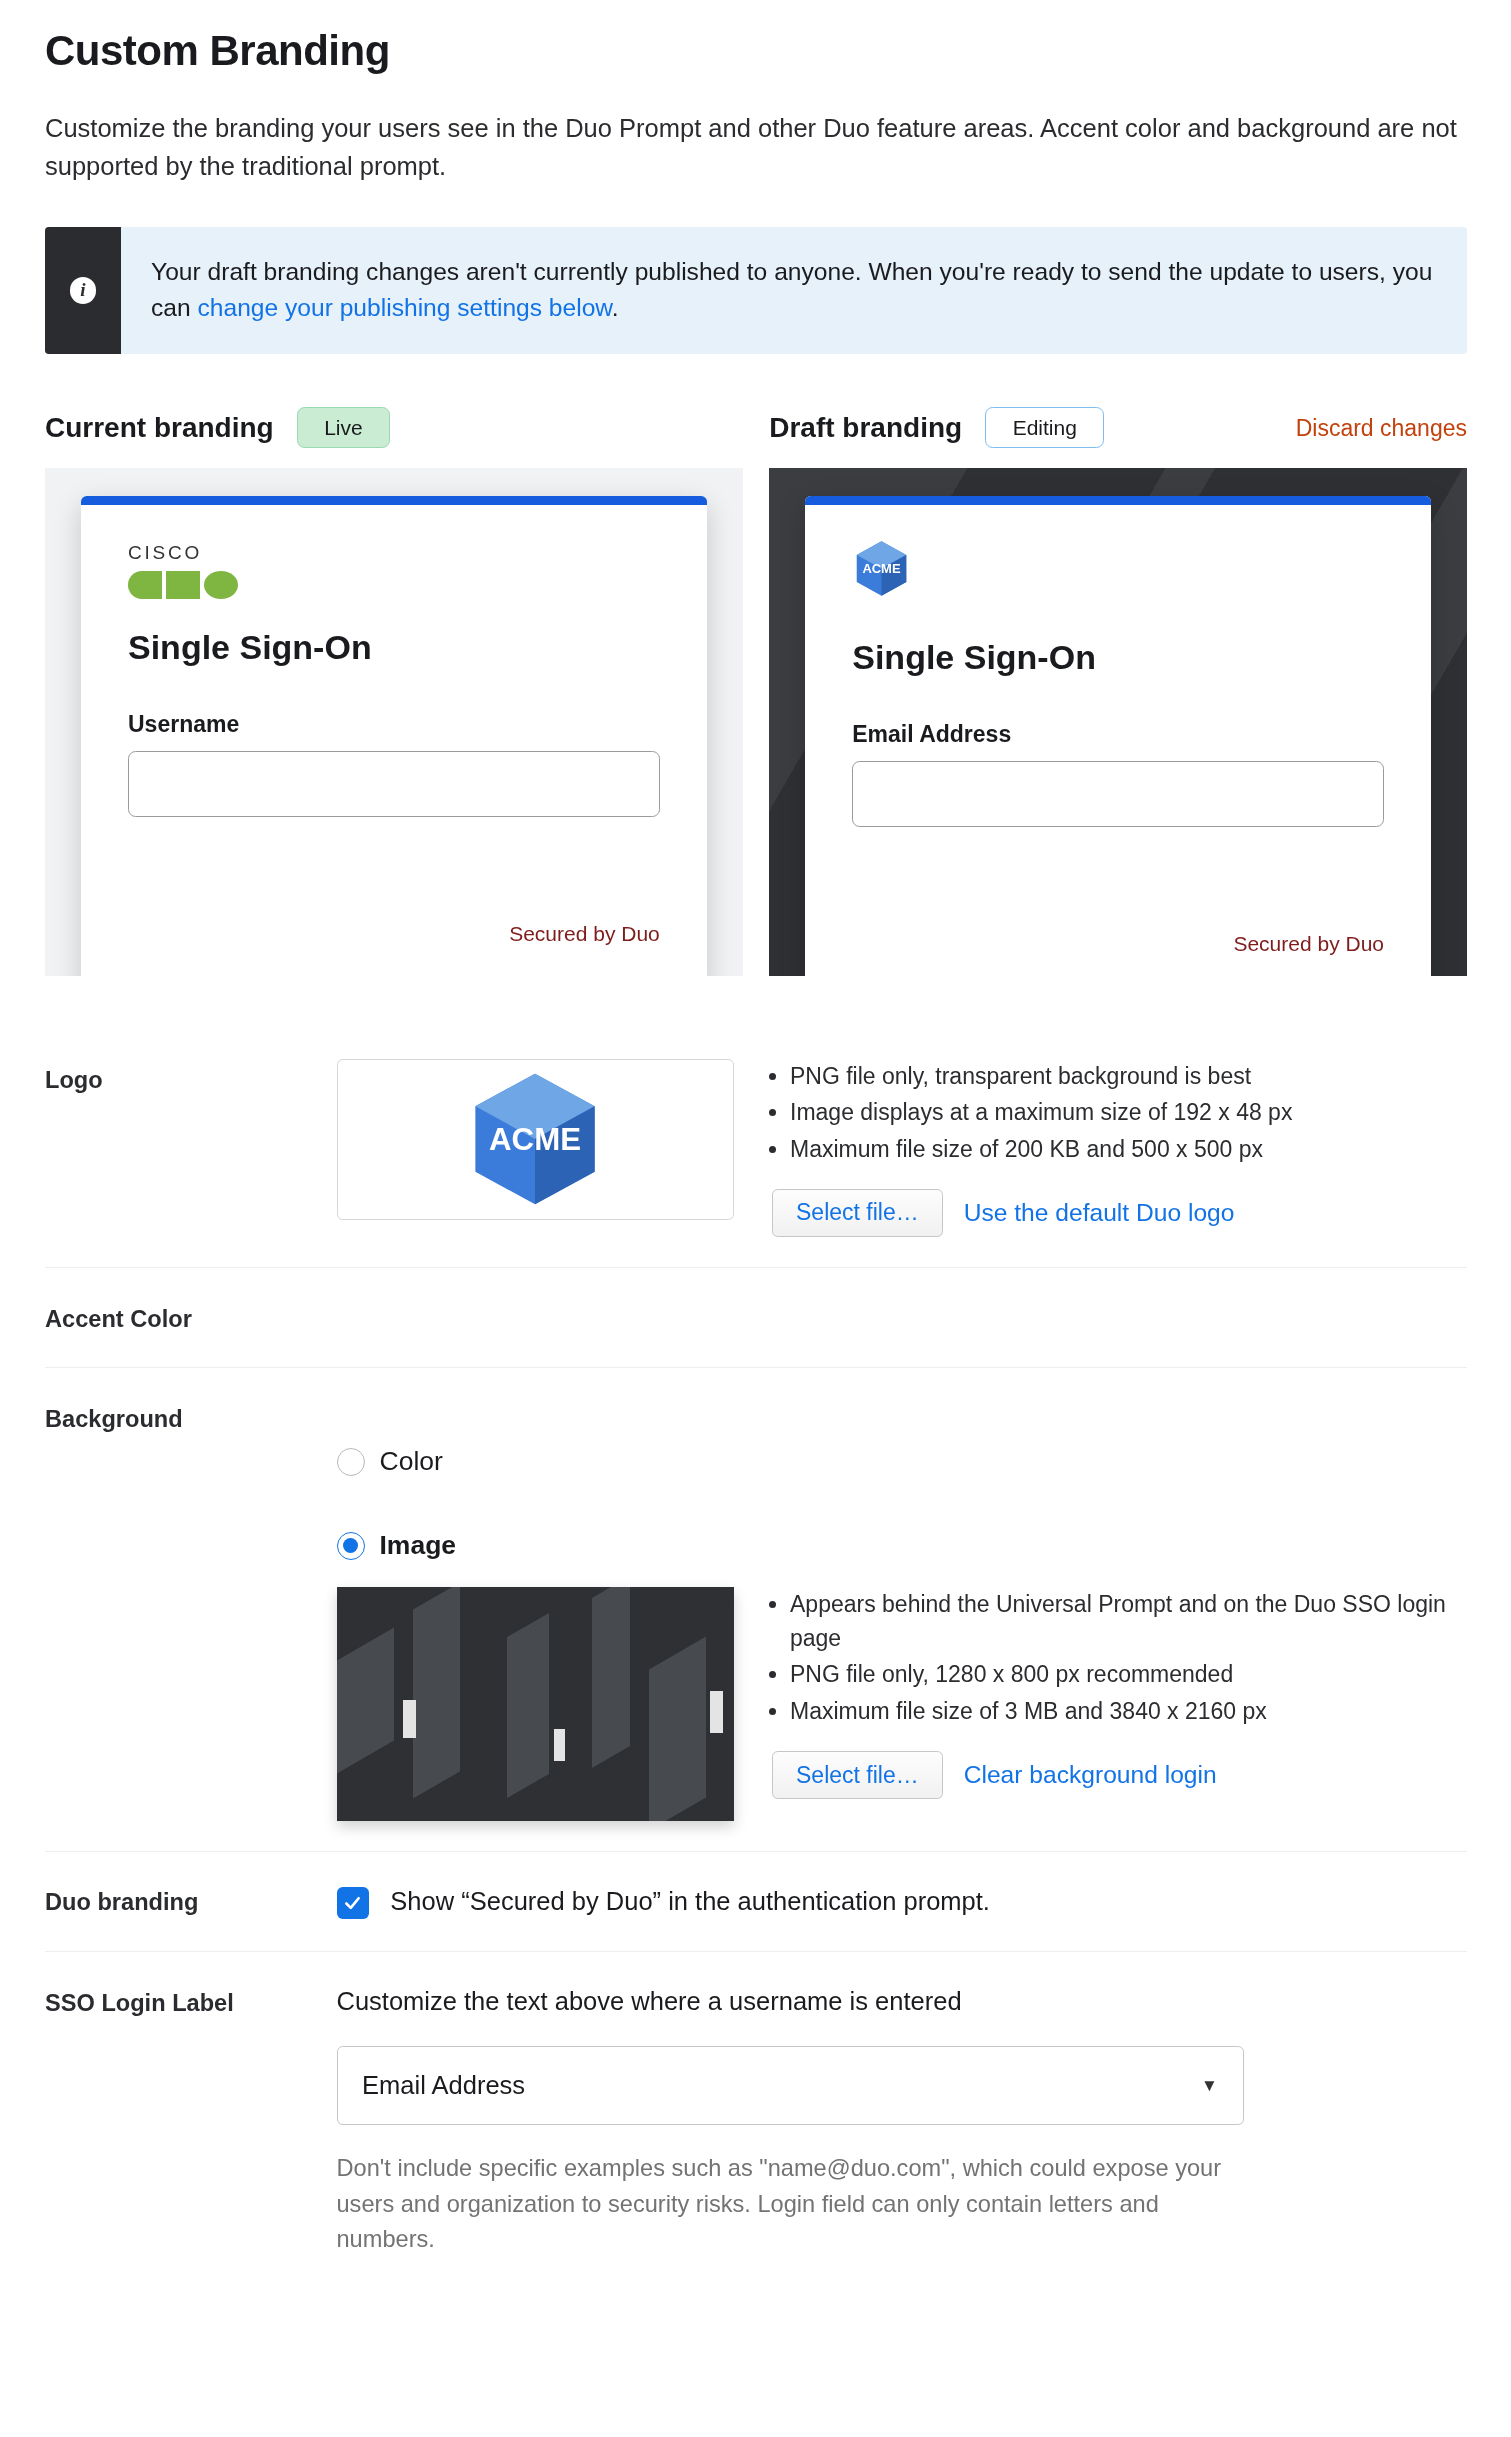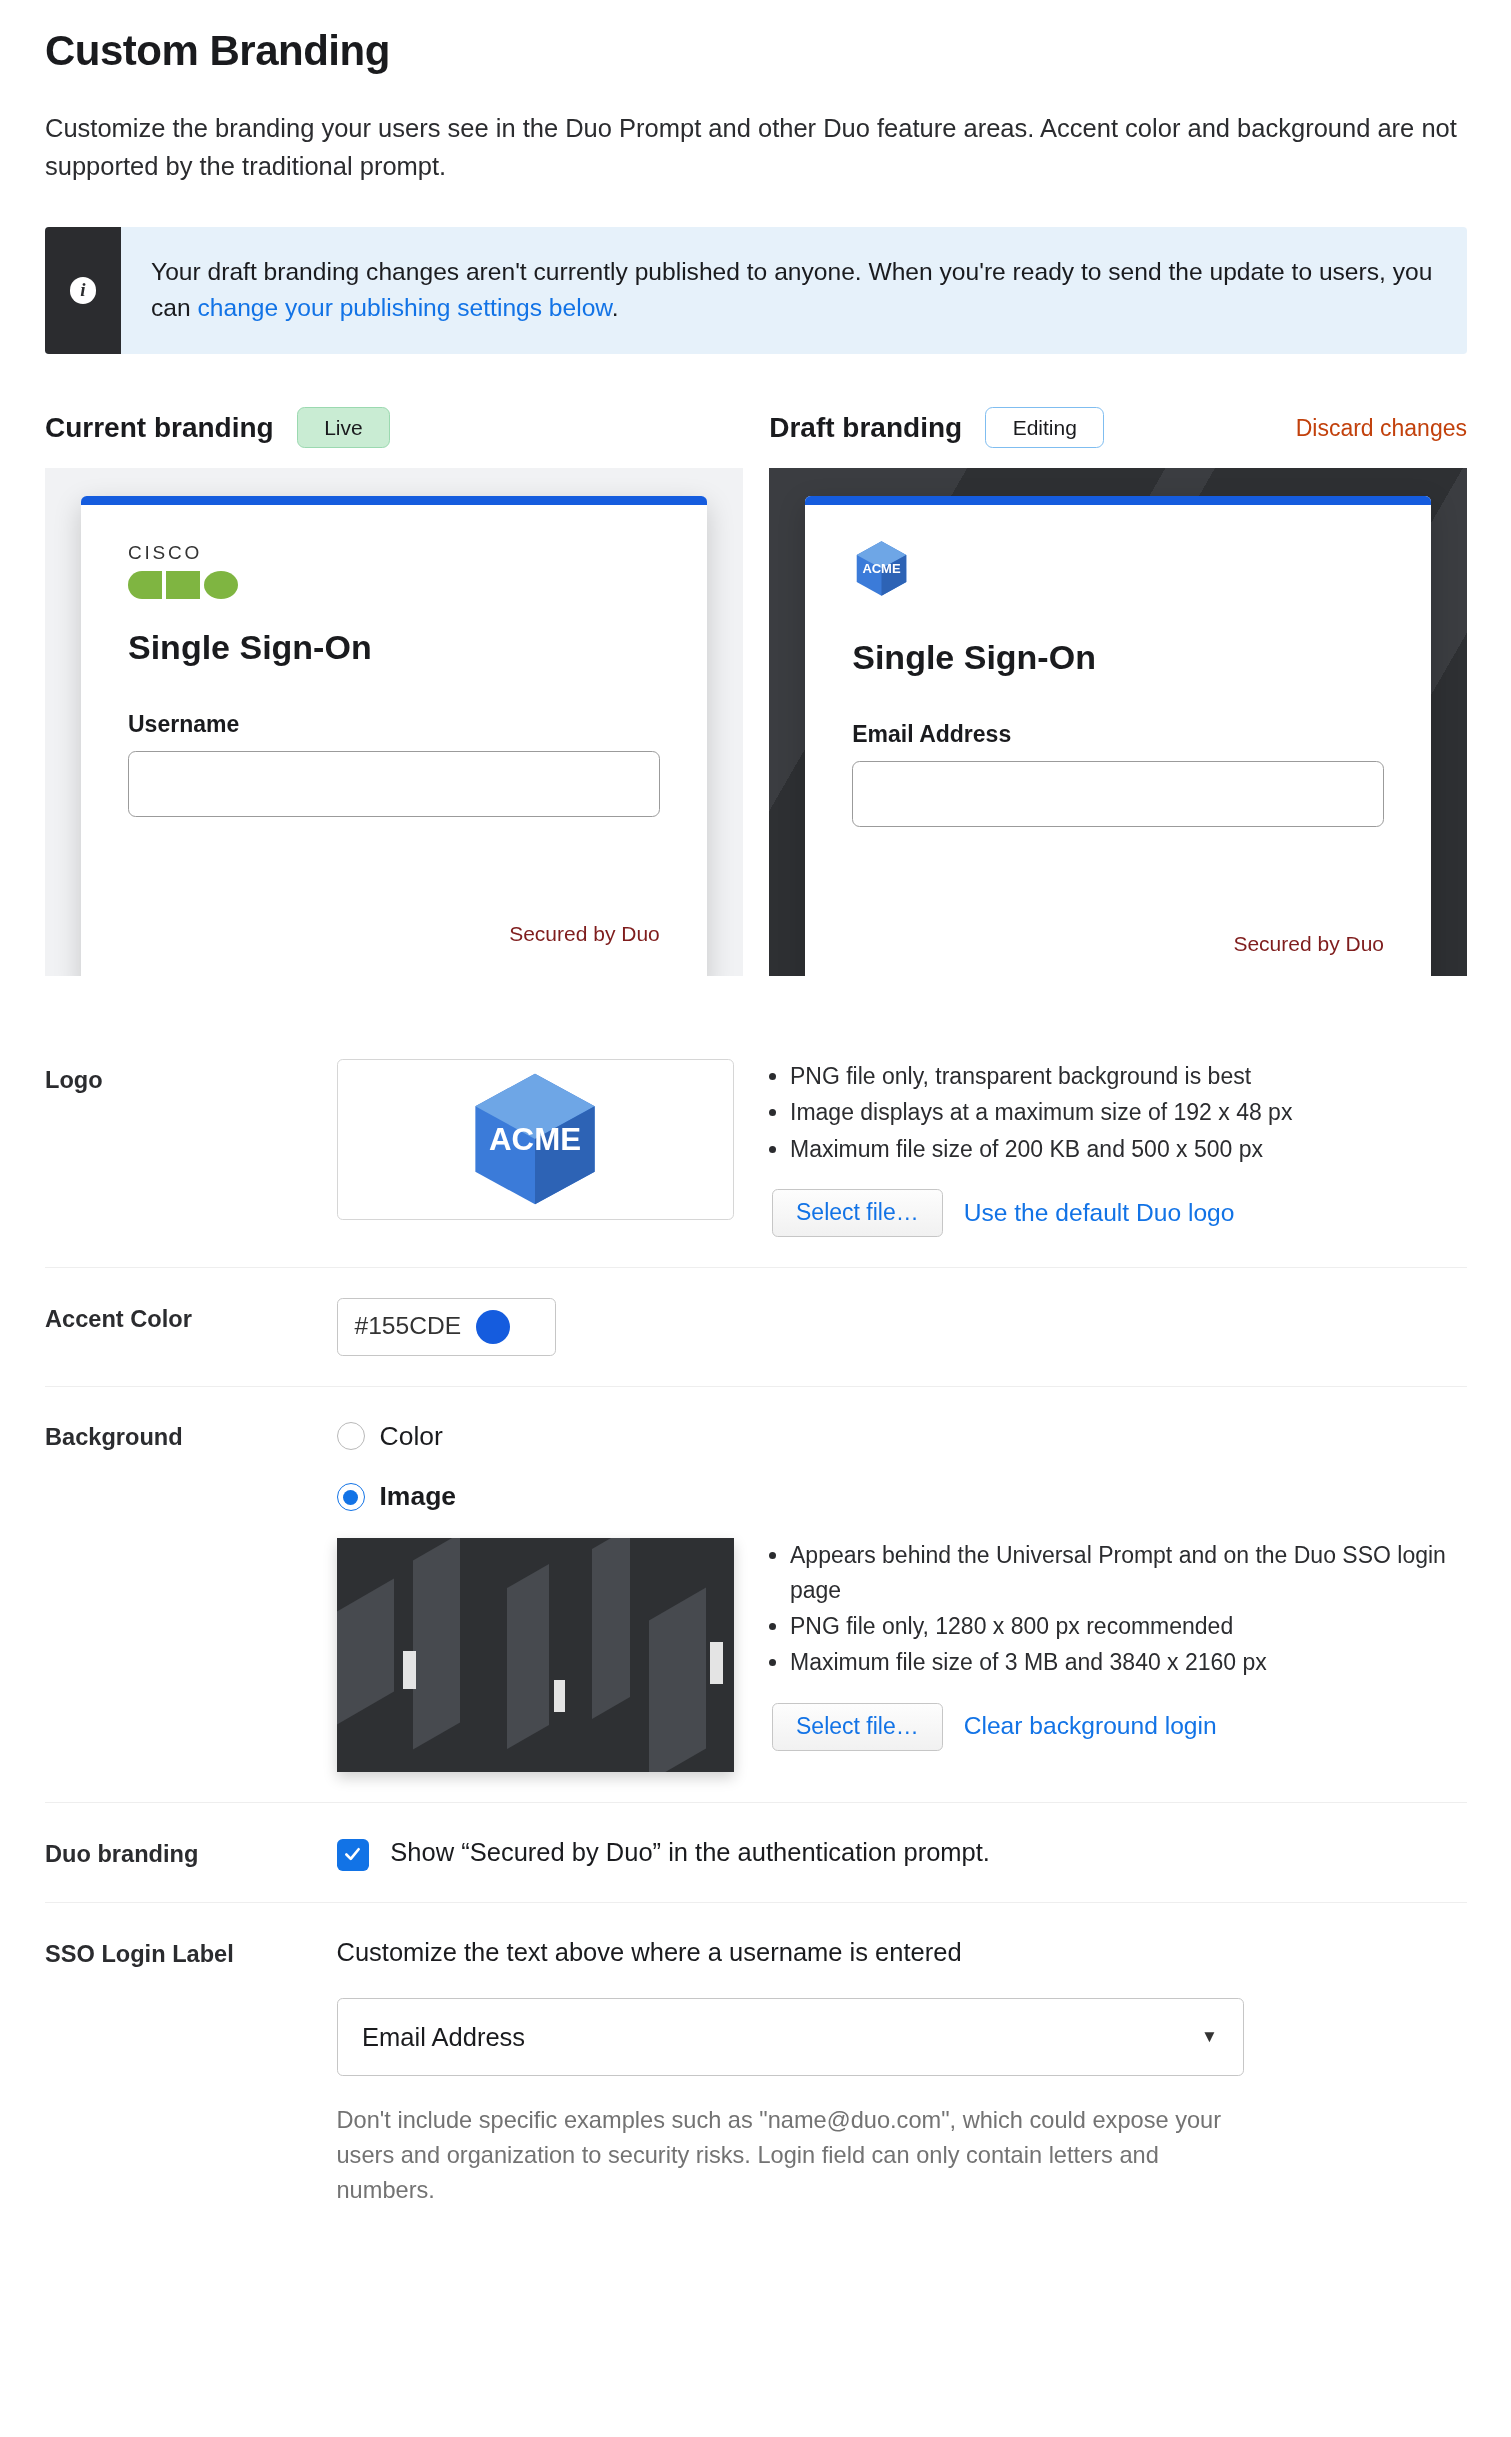--- a/index.html
+++ b/index.html
@@ -196,21 +196,21 @@
   .color-box {
     display:flex; align-items:center; gap: 15px;
     border: 0.9px solid #c6c6c6;
     border-radius: 5.7px;
     padding: 9.4px 17px;
     width: 219px;
   }
   .color-box span { font-size: 24.6px; color:#333; }
   .swatch { width: 34px; height: 34px; border-radius: 50%; background:#155cde; }
 
-  .radio-row { display:flex; align-items:center; gap: 15px; margin-bottom: 21px; font-size: 26.5px; }
+  .radio-row { display:flex; align-items:center; gap: 15px; margin-bottom: 21px; font-size: 26.5px; margin-top: 44px; }
   .radio {
     width: 28px; height:28px; border-radius:50%;
     border: 1.9px solid #b9b9b9;
     display:inline-flex; align-items:center; justify-content:center;
     cursor:pointer;
   }
   .radio.checked { border-color:#1273e6; }
   .radio.checked::after { content:""; width:15px; height:15px; border-radius:50%; background:#1273e6; }
   .radio-row.bold { font-weight:700; }
 
@@ -340,26 +340,20 @@
           <button class="btn">Select file…</button>
           <a class="link">Use the default Duo logo</a>
         </div>
       </div>
     </div>
   </div>
 </div>
 
 <div class="setting-row">
   <div class="setting-label-col">Accent Color</div>
-  <div class="setting-body">
-    <div class="color-box">
-      <span>#155CDE</span>
-      <span class="swatch"></span>
-    </div>
-  </div>
 </div>
 
 <div class="setting-row">
   <div class="setting-label-col">Background</div>
   <div class="setting-body">
     <div class="radio-row">
       <span class="radio"></span>
       <span>Color</span>
     </div>
     <div class="radio-row bold">

